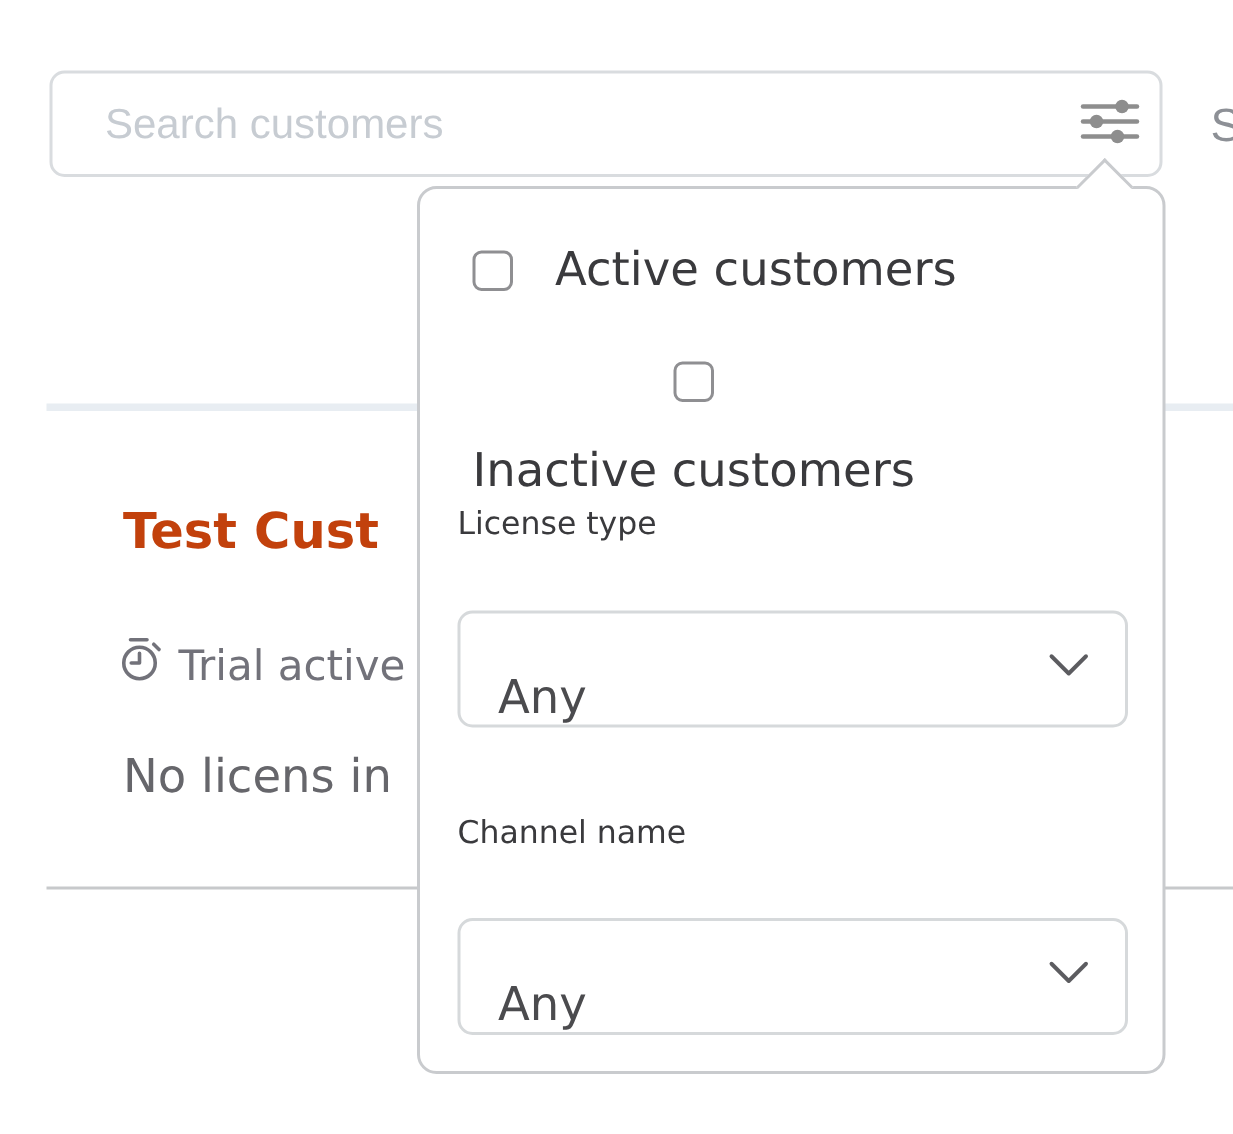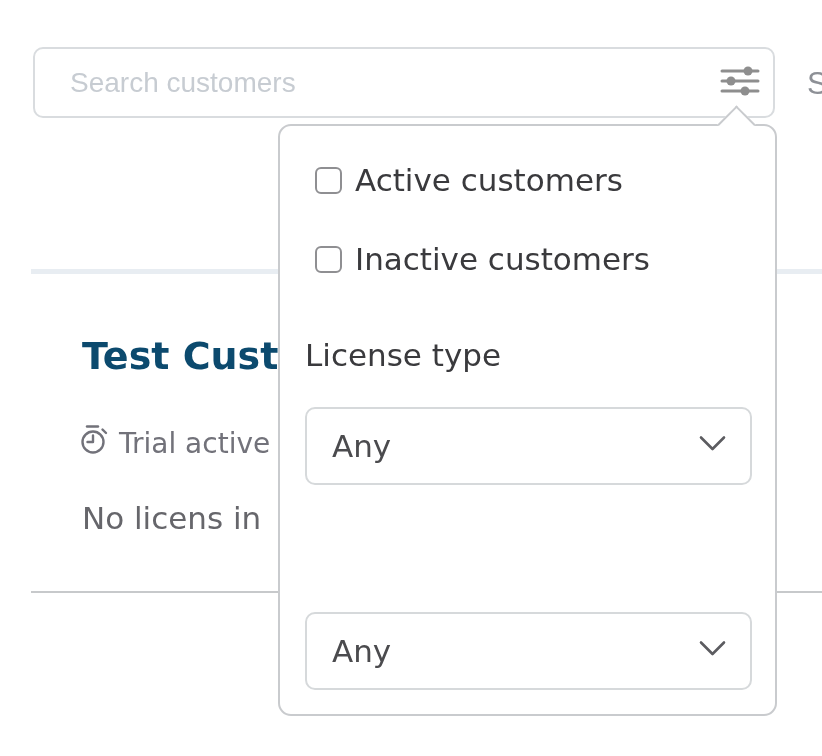--- a/index.html
+++ b/index.html
@@ -27,21 +27,21 @@
   }
   .sort-partial{
     position:absolute;left:807px;top:66px;
     font-family:"Liberation Sans",sans-serif;font-size:31px;color:#8d9096;
     white-space:nowrap;
   }
   .divider-a{position:absolute;left:31px;top:269px;width:791px;height:5px;background:#e8edf2;}
   .divider-b{position:absolute;left:31px;top:591px;width:791px;height:2px;background:#c7c9cb;}
   .cust-heading{
     position:absolute;left:82px;top:334px;
-    font-size:38px;font-weight:700;color:#0c4a6e;white-space:nowrap;
+    font-size:33px;font-weight:700;color:#c2410c;white-space:nowrap;
   }
   .trial-row{
     position:absolute;left:79px;top:423px;display:flex;align-items:center;gap:10px;
     color:#72727a;font-size:28px;white-space:nowrap;
   }
   .status-text{
     position:absolute;left:82px;top:500px;
     font-size:31px;color:#66666b;white-space:nowrap;
   }
   
@@ -49,38 +49,38 @@
     position:absolute;left:278px;top:124px;width:499px;height:592px;
     background:#fff;border:2px solid #c9cbce;border-radius:13px;
     box-sizing:border-box;z-index:5;
   }
   .popover-notch{
     position:absolute;top:-15px;left:443px;width:27px;height:27px;
     background:#fff;border-top:2px solid #c9cbce;border-left:2px solid #c9cbce;
     transform:rotate(45deg);box-sizing:border-box;
   }
   .check-row{
-    position:absolute;left:35px;display:flex;align-items:center;gap:13px;
+    position:absolute;left:35px;display:flex;align-items:center;gap:28px;
   }
   .check-row.row-0{top:36px;}
-  .check-row.row-1{top:115px;}
+  .check-row.row-1{top:115px;flex-direction:column;}
   .checkbox{
     width:27px;height:27px;border:2px solid #8f8f92;border-radius:6px;
     background:#fff;box-sizing:border-box;flex:0 0 auto;cursor:pointer;
   }
   .check-label{font-size:31px;color:#3a3a3d;white-space:nowrap;cursor:pointer;}
   .field-label{
-    position:absolute;left:25px;font-size:31px;color:#3a3a3d;white-space:nowrap;
+    position:absolute;left:25px;font-size:21px;color:#3a3a3d;white-space:nowrap;
   }
   .field-label.f-0{top:211px;}
   .field-label.f-1{top:417px;}
   .select{
     position:absolute;left:25px;width:447px;height:78px;
     border:2px solid #d6d9db;border-radius:10px;box-sizing:border-box;
-    background:#fff;display:flex;align-items:center;cursor:pointer;
+    background:#fff;display:flex;align-items:flex-end;cursor:pointer;
   }
   .select.s-0{top:281px;}
   .select.s-1{top:486px;}
   .select-value{margin-left:25px;font-size:31px;color:#4b4b4e;}
   .select-chevron{position:absolute;right:24px;top:50%;transform:translateY(-50%);}
 </style>
 </head>
 <body>
 
 <div class="search-box">
@@ -138,20 +138,21 @@
 
   <div class="select s-0">
     <span class="select-value">Any</span>
     <span class="select-chevron">
       <svg width="27" height="17" viewBox="0 0 27 17" fill="none">
         <polyline points="2,2 13.5,13.5 25,2" stroke="#5c5c60" stroke-width="2.6" fill="none" stroke-linecap="round" stroke-linejoin="round"></polyline>
       </svg>
     </span>
   </div>
 
+  <div class="field-label f-1">Channel name</div>
 
   <div class="select s-1">
     <span class="select-value">Any</span>
     <span class="select-chevron">
       <svg width="27" height="17" viewBox="0 0 27 17" fill="none">
         <polyline points="2,2 13.5,13.5 25,2" stroke="#5c5c60" stroke-width="2.6" fill="none" stroke-linecap="round" stroke-linejoin="round"></polyline>
       </svg>
     </span>
   </div>
 </div>

